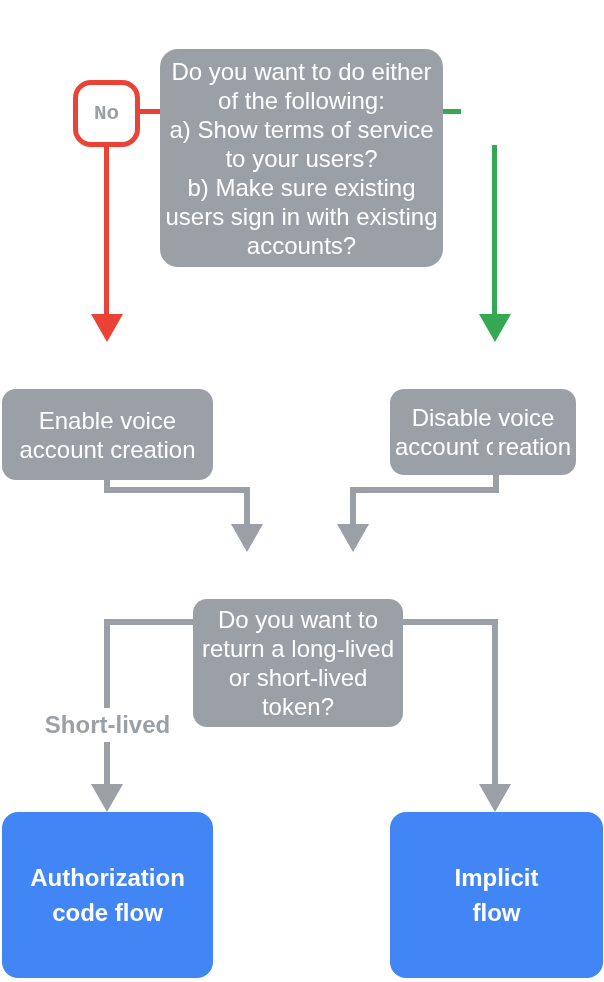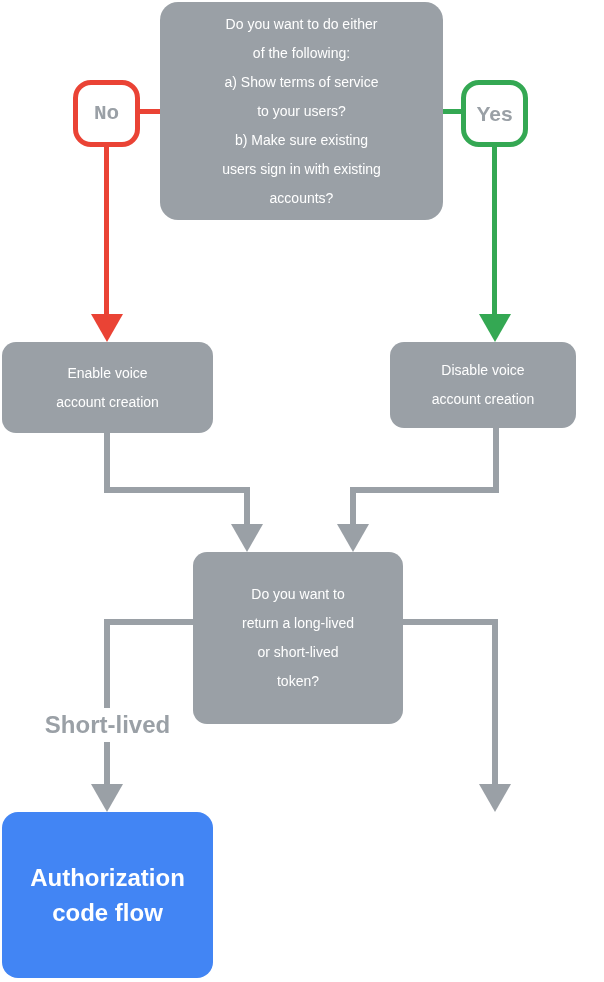--- a/index.html
+++ b/index.html
@@ -27,23 +27,24 @@
     box-sizing:border-box;
   }
   .node-text{
     white-space:pre-line;
     text-align:center;
   }
   .gray-node{
     background:var(--gray);
     color:var(--white);
     border-radius:18px;
-    font-size:14px;
+    font-size:24px;
     line-height:29px;
     font-weight:400;
+    margin-top:47px;
   }
   .blue-node{
     background:var(--blue);
     color:var(--white);
     border-radius:16px;
     font-size:24px;
     line-height:35px;
     font-weight:700;
   }
   .badge{
@@ -105,23 +106,20 @@
   </div>
 
   <div class="line red" style="left:140px;top:109px;width:20px;height:5px;"></div>
   <div class="badge no" style="left:73px;top:80px;font-family:Liberation Mono, monospace;">
     <span>No</span>
   </div>
   <div class="line red" style="left:104px;top:145px;width:5px;height:172px;"></div>
   <div class="arrow red" style="left:91px;top:314px;"></div>
 
   <div class="line green" style="left:443px;top:109px;width:18px;height:5px;"></div>
-  <div class="badge yes" style="left:461px;top:80px;">
-    <span>Yes</span>
-  </div>
   <div class="line green" style="left:492px;top:145px;width:5px;height:172px;"></div>
   <div class="arrow green" style="left:479px;top:314px;"></div>
 
   <div class="node gray-node" style="left:2px;top:342px;width:211px;height:91px;border-radius:14px;">
     <span class="node-text">Enable voice
 account creation</span>
   </div>
   <div class="node gray-node" style="left:390px;top:342px;width:186px;height:86px;border-radius:14px;">
     <span class="node-text">Disable voice
 account creation</span>
@@ -130,21 +128,21 @@
   <div class="line gray" style="left:104px;top:428px;width:6px;height:65px;"></div>
   <div class="line gray" style="left:104px;top:487px;width:146px;height:6px;"></div>
   <div class="line gray" style="left:244px;top:487px;width:6px;height:40px;"></div>
   <div class="arrow gray" style="left:231px;top:524px;"></div>
 
   <div class="line gray" style="left:493px;top:428px;width:6px;height:65px;"></div>
   <div class="line gray" style="left:350px;top:487px;width:149px;height:6px;"></div>
   <div class="line gray" style="left:350px;top:487px;width:6px;height:40px;"></div>
   <div class="arrow gray" style="left:337px;top:524px;"></div>
 
-  <div class="node gray-node" style="left:193px;top:552px;width:210px;height:172px;border-radius:14px;">
+  <div class="node gray-node" style="left:193px;top:552px;width:210px;height:128px;border-radius:14px;">
     <span class="node-text">Do you want to
 return a long-lived
 or short-lived
 token?</span>
   </div>
 
   <div class="line gray" style="left:104px;top:619px;width:89px;height:6px;"></div>
   <div class="line gray" style="left:104px;top:619px;width:6px;height:168px;"></div>
   <div class="edge-label" style="left:22px;top:708px;width:171px;height:34px;">
     <span>Short-lived</span>
@@ -152,14 +150,18 @@
   <div class="arrow gray" style="left:91px;top:784px;"></div>
 
   <div class="line gray" style="left:403px;top:619px;width:95px;height:6px;"></div>
   <div class="line gray" style="left:492px;top:619px;width:6px;height:168px;"></div>
   <div class="arrow gray" style="left:479px;top:784px;"></div>
 
   <div class="node blue-node" style="left:2px;top:812px;width:211px;height:166px;">
     <span class="node-text">Authorization
 code flow</span>
   </div>
+  <div class="node blue-node" style="left:390px;top:812px;width:213px;height:166px;">
+    <span class="node-text">Implicit
+flow</span>
+  </div>
 
 </div>
 
 </body></html>

